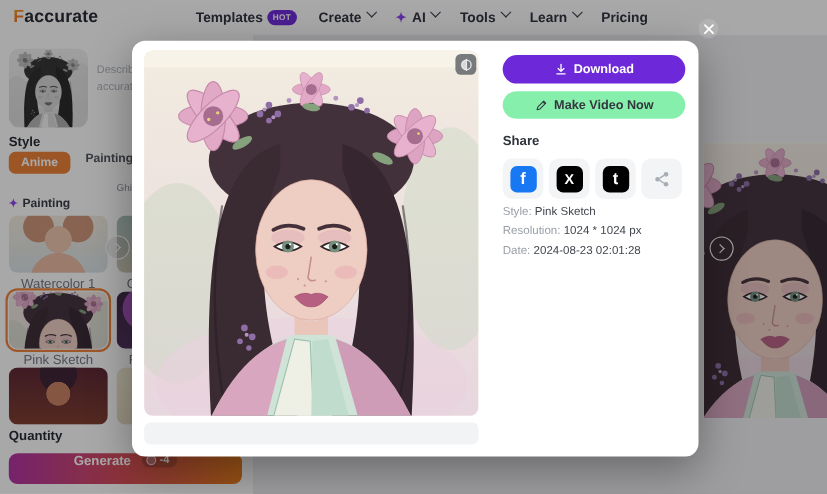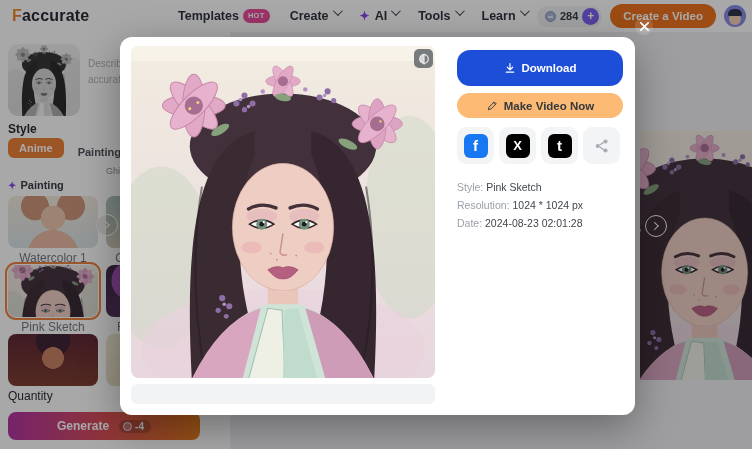--- a/index.html
+++ b/index.html
@@ -5,41 +5,41 @@
   * { margin:0; padding:0; box-sizing:border-box; }
   body { font-family:"Liberation Sans", sans-serif; background:#555; }
   .stage { position:relative; width:752px; height:449px; overflow:hidden; background:#eff0f2; margin:0 auto; }
 
   
   .nav { position:absolute; left:0; top:0; width:752px; height:32px; background:#fff; display:flex; align-items:center; z-index:1; }
   .logo { position:absolute; left:12px; top:7px; font-size:16px; font-weight:700; color:#23262e; letter-spacing:.2px; }
   .logo .f { background:linear-gradient(135deg,#f7a11b,#ef4e23); -webkit-background-clip:text; background-clip:text; color:transparent; }
   .menu { position:absolute; left:178px; top:0; height:32px; display:flex; align-items:center; gap:20px; font-size:12.5px; color:#2b3038; font-weight:600; }
   .menu-item { display:flex; gap:4px; cursor:pointer; }
-  .hot-badge { background:#ec4899; color:#fff; font-size:7.5px; font-weight:700; padding:2px 5px; border-radius:7px; letter-spacing:.3px; }
+  .hot-badge { background:#6d28d9; color:#fff; font-size:7.5px; font-weight:700; padding:2px 5px; border-radius:7px; letter-spacing:.3px; }
   .caret { display:inline-block; width:7px; height:7px; border-right:1.5px solid #3a4049; border-bottom:1.5px solid #3a4049; transform:rotate(45deg) translateY(-2px); }
   .sparkle { color:#8b3fe8; font-size:12px; margin-right:1px; }
   .nav-right { position:absolute; right:6px; top:0; height:32px; display:flex; align-items:center; gap:8px; }
   .credits-pill { display:flex; align-items:center; gap:4px; background:#f1f2f4; border-radius:11px; height:21px; padding:0 3px 0 8px; }
   .coin { width:11px; height:11px; border-radius:50%; background:#a9b7d6; border:1px solid #8394bd; position:relative; }
   .coin::after { content:""; position:absolute; left:2px; top:4px; width:5px; height:2px; background:#e8ecf5; border-radius:1px; }
   .credits-count { font-size:11px; color:#33383f; font-weight:600; }
   .plus-circle { width:17px; height:17px; border-radius:50%; background:#7a5cf0; color:#fff; font-size:12px; line-height:16px; text-align:center; font-weight:700; }
   .create-video-btn { background:#ec6f17; color:#fff; border:none; border-radius:14px; height:24px; padding:0 13px; font-size:11.5px; font-weight:700; font-family:inherit; }
   .avatar { width:22px; height:22px; border-radius:50%; background:#828ae6; position:relative; overflow:hidden; }
   .avatar::before { content:""; position:absolute; left:5px; top:8px; width:12px; height:12px; border-radius:50%; background:#f2cfb4; }
   .avatar::after { content:""; position:absolute; left:4px; top:4px; width:14px; height:7px; border-radius:7px 7px 2px 2px; background:#2b3040; }
 
   
   .sidebar { position:absolute; left:0; top:32px; width:230px; height:417px; background:#fff; z-index:1; }
   .prompt-thumb { position:absolute; left:8px; top:12px; width:72px; height:72px; border-radius:10px; overflow:hidden; }
   .prompt-thumb svg { width:100%; height:100%; filter:grayscale(1) contrast(1.05); display:block; }
   .prompt-text { position:absolute; left:88px; top:24px; width:135px; font-size:10px; color:#aeb3ba; line-height:16px; }
   .side-heading { position:absolute; left:8px; font-size:12px; font-weight:700; color:#23272e; }
-  .tabs { position:absolute; left:8px; top:106px; display:flex; align-items:flex-end; gap:14px; font-size:11px; color:#4b5056; font-weight:600; }
+  .tabs { position:absolute; left:8px; top:106px; display:flex; align-items:flex-start; gap:14px; font-size:11px; color:#4b5056; font-weight:600; }
   .tab-active { background:#ed7d2f; color:#fff; padding:4px 11px; border-radius:6px; }
   .prev-labels { position:absolute; top:134px; width:210px; font-size:9px; color:#8c9097; }
   .section-head { position:absolute; left:8px; top:147px; font-size:11px; font-weight:700; color:#34383e; }
   .section-head .sparkle { font-size:10px; }
   .thumb-grid { position:absolute; left:8px; top:164px; width:214px; }
   .thumb-cell { position:absolute; width:90px; }
   .thumb-box { width:90px; height:52px; border-radius:8px; overflow:hidden; position:relative; }
   .thumb-box svg { width:100%; height:100%; display:block; }
   .thumb-label { margin-top:3px; text-align:center; font-size:12px; color:#70757c; }
   .thumb-selected .thumb-box { outline:2px solid #ee8136; outline-offset:1px; border-radius:8px; }
@@ -63,51 +63,51 @@
   .t-man { background:
       radial-gradient(circle at 50% 46%, #c97f5e 0 20%, transparent 21%),
       radial-gradient(circle at 50% 12%, #3a2030 0 26%, transparent 27%),
       linear-gradient(180deg,#5a2330,#7c3a2a); }
   .t-ink { background:
       radial-gradient(circle at 46% 48%, #f0d9c2 0 18%, transparent 19%),
       radial-gradient(circle at 46% 16%, #2c2526 0 20%, transparent 21%),
       radial-gradient(circle at 55% 105%, #d8c7b2 0 30%, transparent 31%),
       linear-gradient(180deg,#efe8cf,#e6dcc0); }
   .carousel-arrow { position:absolute; left:96px; top:182px; width:22px; height:22px; border:1.5px solid #fff; border-radius:50%; color:#fff; display:flex; align-items:center; justify-content:center; z-index:2; background:rgba(120,120,120,.15); }
-  .quantity-heading { position:absolute; left:8px; top:357px; font-size:12px; font-weight:400; color:#23272e; }
-  .generate-btn { position:absolute; left:8px; top:380px; width:192px; height:28px; border:none; border-radius:8px; font-family:inherit;
-      background:linear-gradient(90deg,#b02fa0,#d84a52,#e87a17); color:#fff; font-size:12px; font-weight:700; display:flex; align-items:center; justify-content:center; gap:10px; }
+  .quantity-heading { position:absolute; left:8px; top:357px; font-size:12px; font-weight:700; color:#23272e; }
+  .generate-btn { position:absolute; left:8px; top:380px; width:212px; height:28px; border:none; border-radius:8px; font-family:inherit;
+      background:linear-gradient(90deg,#b02fa0,#d84a52,#e87a17); color:#fff; font-size:12px; font-weight:700; display:flex; align-items:flex-start; justify-content:center; gap:10px; }
   .cost-pill { display:flex; align-items:center; gap:3px; background:rgba(0,0,0,.18); border-radius:9px; padding:1px 7px 1px 4px; font-size:10px; font-weight:600; }
   .cost-coin { width:9px; height:9px; border-radius:50%; border:1px solid #efe6f2; background:rgba(255,255,255,.25); }
 
   
   .right-strip { position:absolute; left:640px; top:130px; width:112px; height:250px; overflow:hidden; z-index:1; }
   .right-strip svg { width:100%; height:100%; display:block; }
   .next-arrow { position:absolute; left:645px; top:215px; width:22px; height:22px; border:1.5px solid #fff; border-radius:50%; color:#fff; display:flex; align-items:center; justify-content:center; z-index:2; }
   .chev { display:inline-block; width:6px; height:6px; border-right:1.7px solid #fff; border-top:1.7px solid #fff; transform:rotate(45deg) translate(-1px,1px); }
 
   
   .overlay { position:absolute; inset:0; background:rgba(15,15,18,.36); z-index:5; }
   .close-x { position:absolute; left:635px; top:17px; width:18px; height:18px; z-index:11; display:flex; align-items:center; justify-content:center; background:rgba(255,255,255,.14); border-radius:50%; }
   .modal { position:absolute; left:120px; top:37px; width:515px; height:378px; background:#fff; border-radius:12px; box-shadow:0 12px 40px rgba(0,0,0,.35); z-index:10; }
   .modal-image { position:absolute; left:11px; top:9px; width:304px; height:332px; border-radius:8px; overflow:hidden; background:#f3efe6; }
   .modal-image svg { width:100%; height:100%; display:block; }
   .compare-btn { position:absolute; left:294px; top:12px; width:19px; height:19px; border-radius:5px; background:rgba(85,88,94,.78); display:flex; align-items:center; justify-content:center; z-index:3; }
   .film-strip { position:absolute; left:11px; top:347px; width:304px; height:20px; border-radius:6px; background:#f2f3f5; }
   .modal-right { position:absolute; left:337px; top:13px; width:166px; }
-  .dl-btn { width:166px; height:36px; border:none; border-radius:13px; background:#1d4ed8; color:#fff; font-size:11.5px; font-weight:700; font-family:inherit; display:flex; align-items:center; justify-content:center; gap:6px; }
-  .mv-btn { margin-top:7px; width:166px; height:25px; border:none; border-radius:13px; background:#fdba74; color:#33383f; font-size:11.5px; font-weight:600; font-family:inherit; display:flex; align-items:center; justify-content:center; gap:6px; }
+  .dl-btn { width:166px; height:26px; border:none; border-radius:13px; background:#6d28d9; color:#fff; font-size:11.5px; font-weight:700; font-family:inherit; display:flex; align-items:center; justify-content:center; gap:6px; }
+  .mv-btn { margin-top:7px; width:166px; height:25px; border:none; border-radius:13px; background:#86efac; color:#33383f; font-size:11.5px; font-weight:600; font-family:inherit; display:flex; align-items:center; justify-content:center; gap:6px; }
   .share-label { margin-top:13px; font-size:12px; font-weight:700; color:#2f343c; }
   .share-row { margin-top:9px; display:flex; gap:5px; }
   .share-btn { width:37px; height:37px; border-radius:9px; background:#f3f4f6; border:none; display:flex; align-items:center; justify-content:center; }
   .badge-sq { width:24px; height:24px; border-radius:6px; color:#fff; display:flex; align-items:center; justify-content:center; font-weight:800; }
   .fb { background:#1877f2; font-size:15px; }
   .xx { background:#000; font-size:13px; }
   .tb { background:#010101; font-size:15px; }
-  .details { margin-top:14px; font-size:10.5px; line-height:18px; }
+  .details { margin-top:2px; font-size:10.5px; line-height:18px; }
   .d-label { color:#9aa0a8; }
   .d-value { color:#41464e; }
 
   .hidden-defs { position:absolute; width:0; height:0; overflow:hidden; }
 </style>
 </head>
 <body>
 
 <svg class="hidden-defs" aria-hidden="true">
   <defs>
@@ -226,29 +226,20 @@
           <span class="caret"></span>
         </span>
       <span class="menu-item">
           <span>Learn</span>
           <span class="caret"></span>
         </span>
       <span class="menu-item">
           <span>Pricing</span>
         </span>
     </nav>
-    <div class="nav-right">
-      <div class="credits-pill">
-        <span class="coin"></span>
-        <span class="credits-count">284</span>
-        <span class="plus-circle">+</span>
-      </div>
-      <button class="create-video-btn">Create a Video</button>
-      <span class="avatar"></span>
-    </div>
   </header>
 
   <aside class="sidebar">
     <div class="prompt-thumb">
       <svg viewBox="0 0 300 330" preserveAspectRatio="xMidYMid slice">
           <use href="#artg"></use>
         </svg>
     </div>
     <div class="prompt-text">
       <div>Describe the</div>
@@ -354,20 +345,21 @@
             <path d="M8 2v8 M4.5 7 L8 10.5 L11.5 7 M3 13.5h10" stroke="#fff" stroke-width="1.6" fill="none" stroke-linecap="round" stroke-linejoin="round"></path>
           </svg>
         <span>Download</span>
       </button>
       <button class="mv-btn">
         <svg width="12" height="12" viewBox="0 0 16 16">
             <path d="M3 13 L4 9.5 L11 2.5 L13.5 5 L6.5 12 Z M10 3.5 L12.5 6" stroke="#33383f" stroke-width="1.3" fill="none" stroke-linejoin="round"></path>
           </svg>
         <span>Make Video Now</span>
       </button>
+      <div class="share-label">Share</div>
       <div class="share-row">
         <button class="share-btn">
             <span class="badge-sq fb">f</span>
           </button>
         <button class="share-btn">
             <span class="badge-sq xx">X</span>
           </button>
         <button class="share-btn">
             <span class="badge-sq tb">t</span>
           </button>

